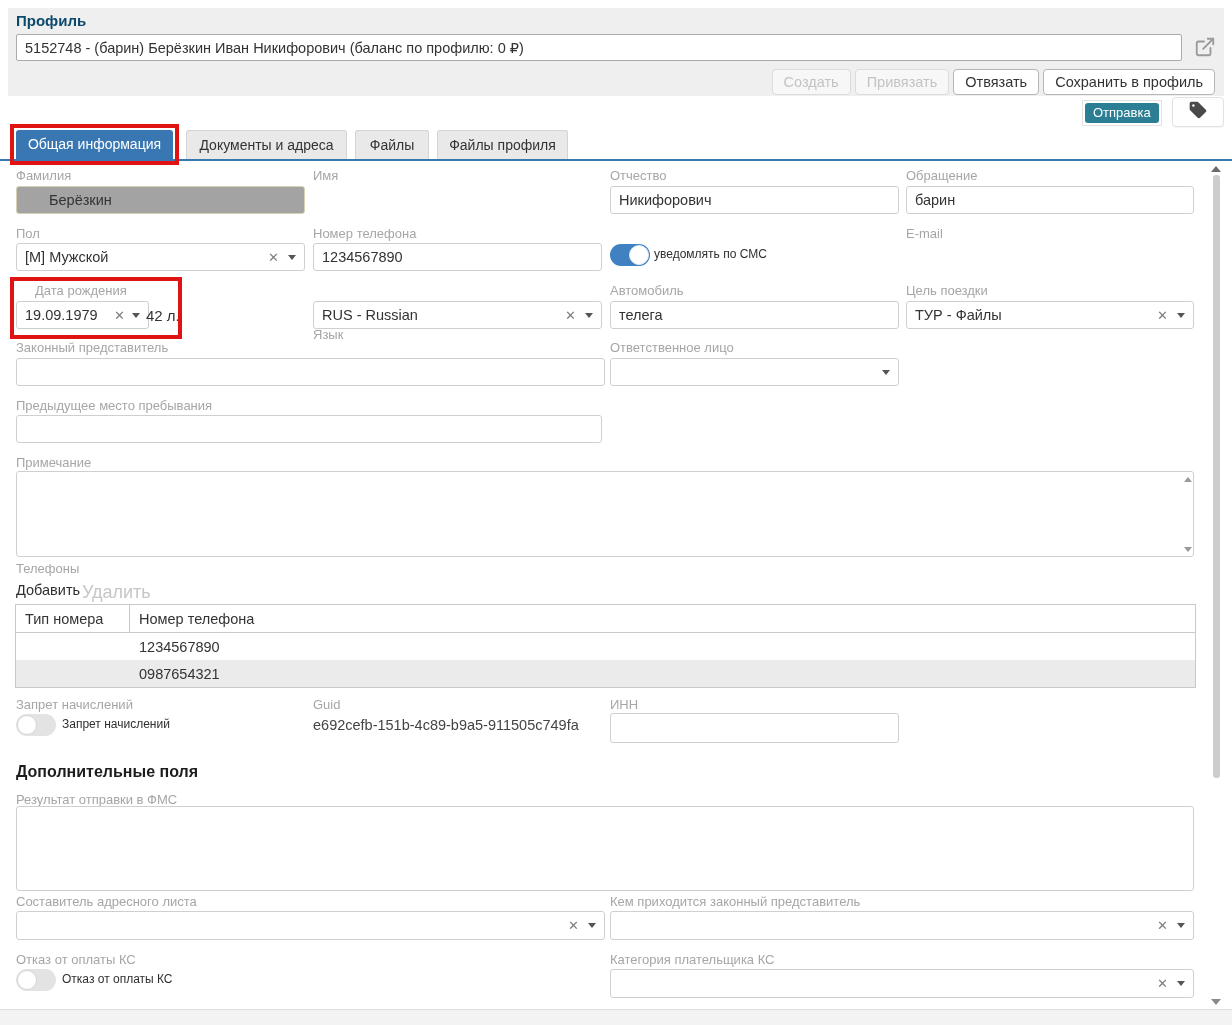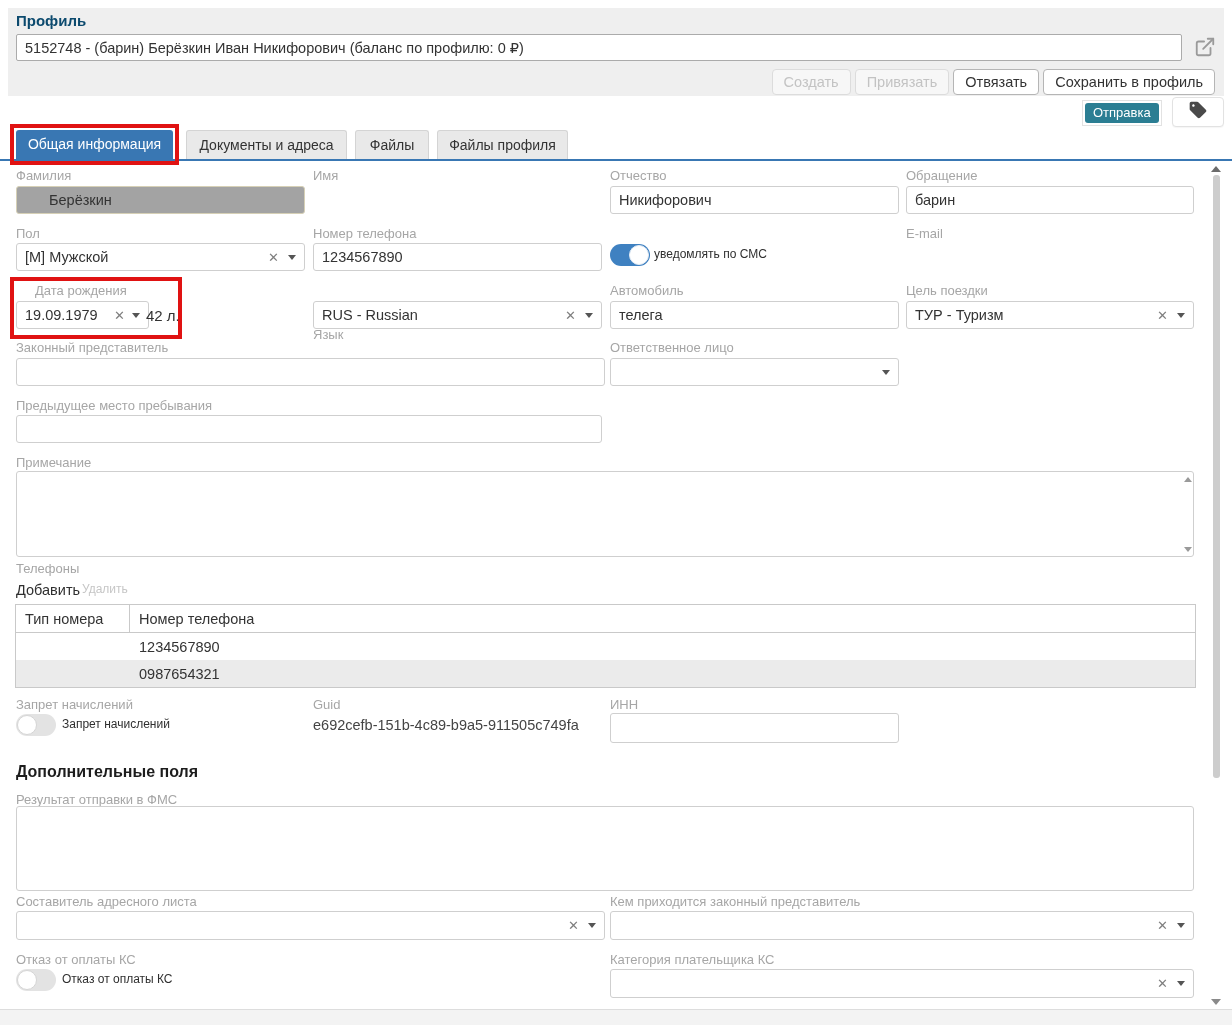--- a/index.html
+++ b/index.html
@@ -53,21 +53,21 @@
   .toggle.on { background:#3f81c1; }
   .toggle.off { background:#e3e3e3; }
   .knob { position:absolute; top:1px; width:20px; height:20px; border-radius:50%; background:#fff;
     border:1px solid #ccc; }
   .toggle.on .knob { right:1px; border-color:#e4ecf5; }
   .toggle.off .knob { left:1px; border-color:#d5d5d5; }
   .toggle-text { position:absolute; font-size:12px; color:#2f2f2f; white-space:nowrap; }
 
   .section-heading { position:absolute; font-size:16px; font-weight:bold; color:#1d1d1d; }
   .link-add { position:absolute; font-size:14.5px; color:#2f2f2f; cursor:pointer; }
-  .link-del { position:absolute; font-size:12px; color:#c6c6c6; cursor:default; }
+  .link-del { position:absolute; font-size:18px; color:#c6c6c6; cursor:default; }
   .static-val { position:absolute; font-size:14.5px; color:#444; white-space:nowrap; }
 
   
   .ph-table { position:absolute; left:15px; top:604px; width:1181px; border:1px solid #c9c9c9; background:#fff; }
   .ph-head { display:flex; height:28px; border-bottom:1px solid #c9c9c9; font-size:14.5px; color:#333;
     align-items:center; }
   .ph-head .c1 { width:114px; padding:0 9px; border-right:1px solid #c9c9c9; height:100%; display:flex; align-items:center; }
   .ph-head .c2 { flex:1; padding:0 9px; }
   .ph-row { display:flex; height:27px; font-size:14.5px; color:#333; align-items:center; cursor:pointer; }
   .ph-row .c1 { width:114px; padding:0 9px; }
@@ -162,21 +162,21 @@
   <div class="lbl" style="left:313px;top:283px;margin-top:44px;">Язык</div>
   <div class="sel" style="left:313px;top:301px;width:289px;">
     <span class="val">RUS - Russian</span>
     <span class="clear-x">✕</span>
     <span class="caret"></span>
   </div>
   <div class="lbl" style="left:610px;top:283px;">Автомобиль</div>
   <input class="inp" style="left: 610px; top: 301px; width: 289px;" value="телега">
   <div class="lbl" style="left:906px;top:283px;">Цель поездки</div>
   <div class="sel" style="left:906px;top:301px;width:288px;">
-    <span class="val">ТУР - Туризм</span>
+    <span class="val">ТУР - Файлы</span>
     <span class="clear-x">✕</span>
     <span class="caret"></span>
   </div>
 
   <div class="lbl" style="left:16px;top:340px;">Законный представитель</div>
   <input class="inp" style="left: 16px; top: 358px; width: 589px;" value="">
   <div class="lbl" style="left:610px;top:340px;">Ответственное лицо</div>
   <div class="sel" style="left:610px;top:358px;width:289px;">
     <span class="val"></span>
     <span class="caret"></span>

